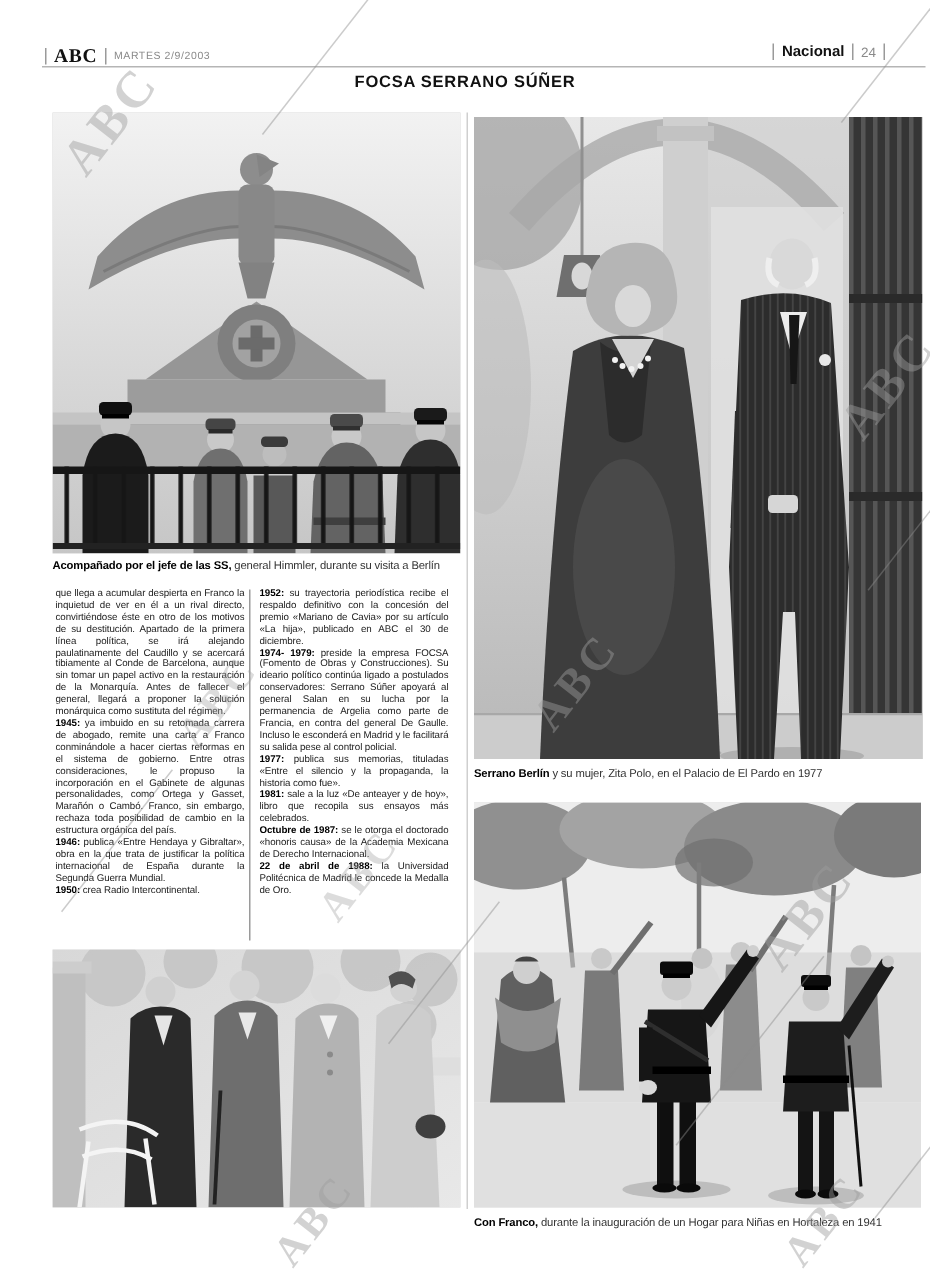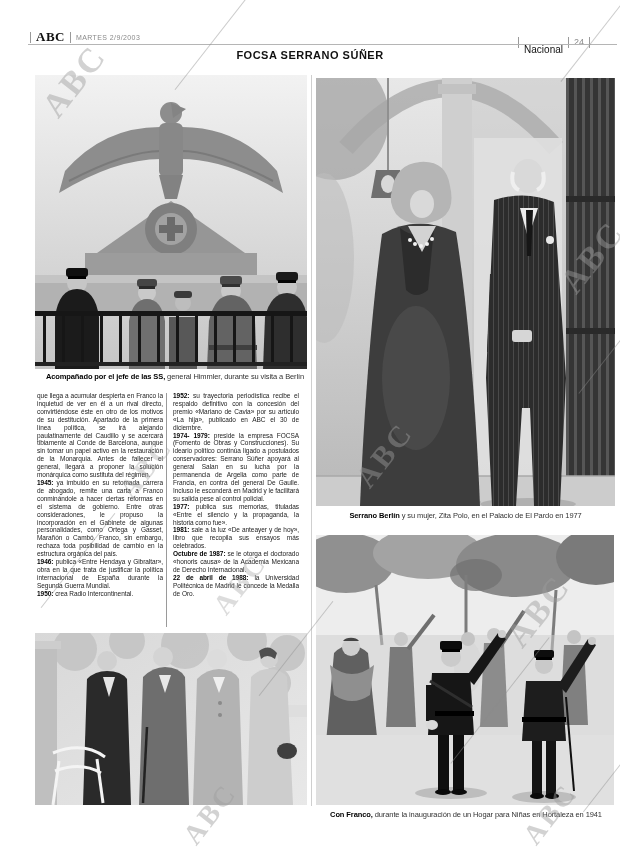--- a/index.html
+++ b/index.html
@@ -5,34 +5,34 @@
   html,body{margin:0;padding:0;background:#e9e9e9;}
   .page{position:relative;width:620px;height:852px;margin:0 auto;background:#ffffff;
         font-family:"Liberation Sans",sans-serif;overflow:hidden;color:#1a1a1a;}
   
   .hdr{position:absolute;top:29px;left:30px;right:4px;height:14px;font-size:8px;}
   .hdr-left{position:absolute;left:0;top:0;display:flex;align-items:center;gap:5px;}
   .hdr-right{position:absolute;right:26px;top:0;display:flex;align-items:center;gap:5px;}
   .vbar{display:inline-block;width:1px;height:11px;background:#9a9a9a;}
   .brand{font-family:"Liberation Serif",serif;font-weight:bold;font-size:13px;color:#111;letter-spacing:.5px;}
   .hdate{font-size:7px;color:#8a8a8a;letter-spacing:.4px;}
-  .hsection{font-weight:normal;font-size:10px;color:#111;margin-top:15px;}
+  .hsection{font-weight:bold;font-size:10px;color:#111;}
   .hpage{font-size:9px;color:#8a8a8a;}
   .hdr-rule{position:absolute;top:44px;left:28px;right:3px;height:1px;background:#b5b5b5;}
   .page-title{position:absolute;top:49px;left:0;width:100%;text-align:center;
               font-size:11px;font-weight:bold;letter-spacing:.5px;color:#111;}
   
   .photo{position:absolute;overflow:hidden;background:#d8d8d8;}
   #photo1{left:35px;top:75px;width:272px;height:294px;}
   #photo2{left:316px;top:78px;width:299px;height:428px;}
   #photo3{left:35px;top:633px;width:272px;height:172px;}
   #photo4{left:316px;top:535px;width:298px;height:270px;}
   .photo svg{display:block;width:100%;height:100%;}
   
-  .cap{position:absolute;font-size:7.5px;line-height:9.5px;letter-spacing:-.1px;color:#333;text-align:center;}
+  .cap{position:absolute;font-size:7.5px;line-height:9.5px;letter-spacing:-.1px;color:#333;}
   .cap b{color:#000;}
   #cap1{left:35px;top:372px;width:280px;}
   #cap2{left:316px;top:511px;width:299px;}
   #cap3{left:35px;top:810px;width:282px;}
   #cap4{left:316px;top:810px;width:300px;}
   
   .col{position:absolute;top:392px;width:126px;height:238px;overflow:hidden;
        font-size:6.5px;line-height:7.9px;letter-spacing:-.05px;text-align:justify;color:#222;}
   #col1{left:37px;}
   #col2{left:173px;}

